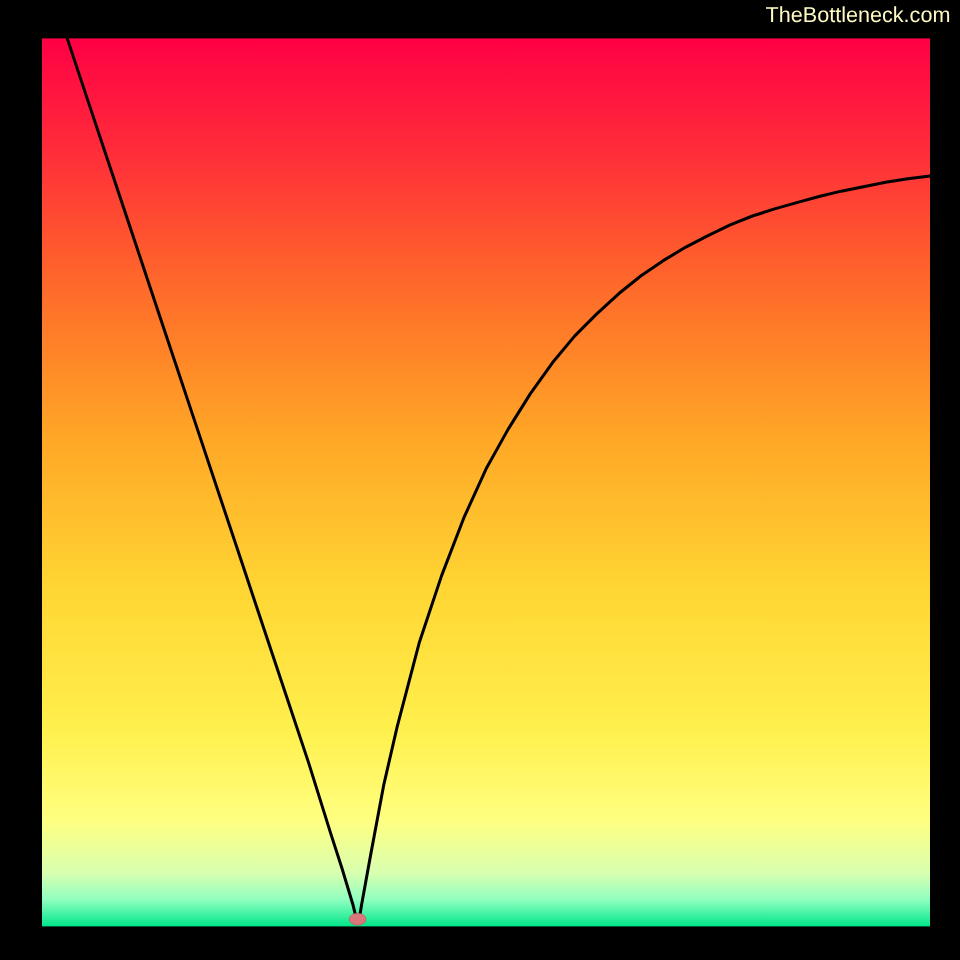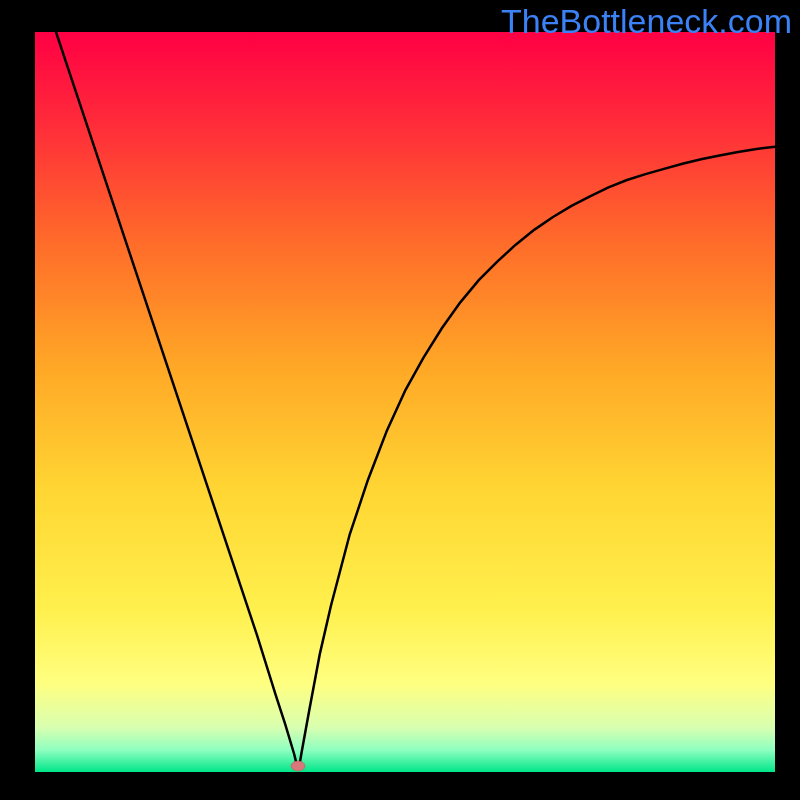--- a/index.html
+++ b/index.html
@@ -13,23 +13,23 @@
   .frame {
     position: relative;
     width: 800px;
     height: 800px;
     background: #000;
   }
   .watermark {
     position: absolute;
     top: 2px;
     right: 8px;
-    color: #3b82f6;
+    color: #fef9c3;
     font-family: Arial, Helvetica, sans-serif;
-    font-size: 34px;
+    font-size: 18px;
     font-weight: 500;
     letter-spacing: 0px;
     z-index: 5;
   }
   svg.chart {
     position: absolute;
     top: 0;
     left: 0;
   }
 </style>

